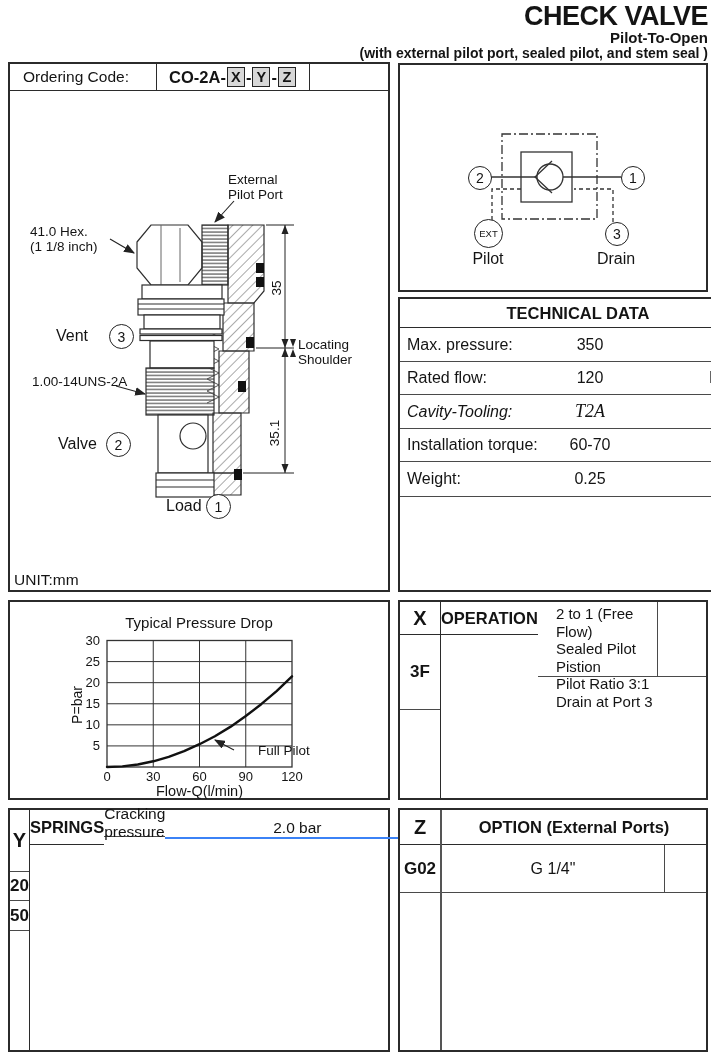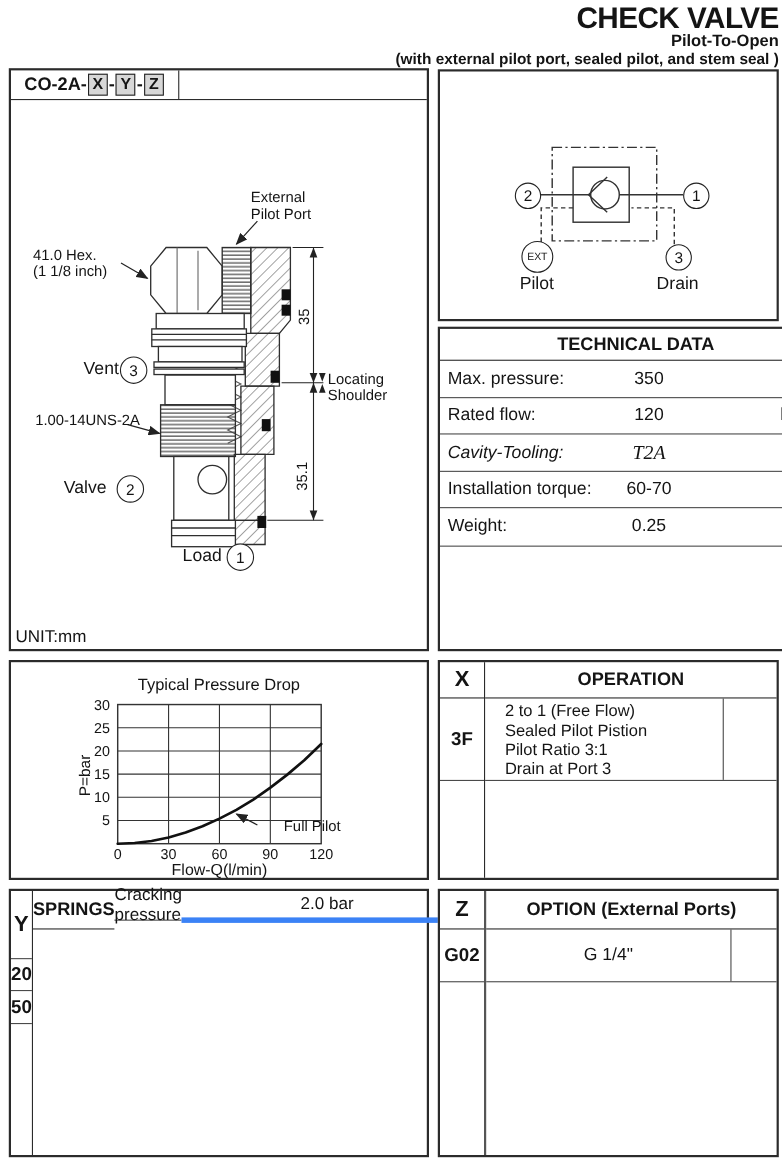--- a/index.html
+++ b/index.html
@@ -51,20 +51,21 @@
 <div id="page">
 
   <div id="title-block">
     <div id="main-title">CHECK VALVE</div>
     <div id="sub1">Pilot-To-Open</div>
     <div id="sub2">(with external pilot port, sealed pilot, and stem seal )</div>
   </div>
 
   <div class="box" style="left:8px;top:62px;width:382px;height:530px;">
     <div class="ord-row">
+      <div class="ord-label">Ordering Code:</div>
       <div class="ord-code">
         <span>CO-2A-</span>
           <span class="codebox">X</span>
           <span>-</span>
           <span class="codebox">Y</span>
           <span>-</span>
           <span class="codebox">Z</span>
       </div>
       <div style="flex:1;"></div>
     </div>
@@ -144,21 +145,21 @@
           <line x1="224" y1="110" x2="205" y2="131" marker-end="url(#ah)"></line>
           <line x1="100" y1="148" x2="124" y2="162" marker-end="url(#ah)"></line>
           <line x1="106" y1="295" x2="135" y2="303" marker-end="url(#ah)"></line>
         </g>
       </svg>
 
       <div class="dlabel ml" style="left:218px;top:82px;width:76px;">External
 Pilot Port</div>
       <div class="dlabel ml" style="left:20px;top:134px;width:92px;">41.0 Hex.
 (1 1/8 inch)</div>
-      <div class="dname" style="left:46px;top:236px;margin-left:20px;">Vent</div>
+      <div class="dname" style="left:46px;top:236px;">Vent</div>
       <div class="circ" style="left:99px;top:233px;width:23px;height:23px;">3</div>
       <div class="dlabel" style="left:22px;top:284px;">1.00-14UNS-2A</div>
       <div class="dname" style="left:48px;top:344px;">Valve</div>
       <div class="circ" style="left:96px;top:341px;width:23px;height:23px;">2</div>
       <div class="dname" style="left:156px;top:406px;">Load</div>
       <div class="circ" style="left:196px;top:403px;width:23px;height:23px;">1</div>
       <div class="dlabel ml" style="left:288px;top:247px;width:64px;">Locating
 Shoulder</div>
       <div class="abs rot" style="left:251px;top:190px;width:30px;height:14px;">35</div>
       <div class="abs rot" style="left:249px;top:335px;width:30px;height:14px;">35.1</div>
@@ -257,21 +258,21 @@
         <span class="ytick" style="top: 30.5px;">30</span>
       </div>
   </div>
 
   <div class="box" style="left:398px;top:600px;width:310px;height:200px;">
     <div style="display:flex;height:100%;">
       <div style="width:40px;border-right:1.5px solid #2b2b2b;display:flex;flex-direction:column;">
         <div class="colhead" style="height:33px;border-bottom:1.5px solid #2b2b2b;box-sizing:border-box;">X</div>
         <div style="height:75px;border-bottom:1px solid #4a4a4a;display:flex;align-items:center;justify-content:center;font-weight:bold;font-size:17px;box-sizing:border-box;">3F</div>
       </div>
-      <div style="flex:1;display:flex;flex-direction:column;">
+      <div style="flex:1;display:flex;flex-direction:row;">
         <div class="tbl-title" style="height:33px;border-bottom:1.5px solid #2b2b2b;box-sizing:border-box;">OPERATION</div>
         <div style="height:75px;border-bottom:1px solid #4a4a4a;display:flex;box-sizing:border-box;">
           <div class="ml" style="flex:1;padding:3px 0 0 18px;font-size:15px;line-height:17.5px;">2 to 1 (Free Flow)
 Sealed Pilot Pistion
 Pilot Ratio 3:1
 Drain at Port 3</div>
           <div style="width:48px;border-left:1px solid #4a4a4a;"></div>
         </div>
       </div>
     </div>
@@ -280,21 +281,21 @@
   <div class="box" style="left:8px;top:808px;width:382px;height:244px;">
     <div style="display:flex;height:100%;">
       <div style="width:35px;border-right:1.5px solid #2b2b2b;display:flex;flex-direction:column;">
         <div class="colhead" style="height:62px;border-bottom:1px solid #4a4a4a;box-sizing:border-box;">Y</div>
         <div style="height:29px;border-bottom:1px solid #4a4a4a;display:flex;align-items:center;justify-content:center;font-weight:bold;font-size:17px;box-sizing:border-box;">20</div>
         <div style="height:30px;border-bottom:1px solid #4a4a4a;display:flex;align-items:center;justify-content:center;font-weight:bold;font-size:17px;box-sizing:border-box;">50</div>
       </div>
       <div style="flex:1;display:flex;flex-direction:row;">
         <div class="tbl-title" style="height:35px;border-bottom:1.5px solid #2b2b2b;box-sizing:border-box;">SPRINGS</div>
         <div style="height:27px;border-bottom:1px solid #4a4a4a;display:flex;align-items:center;justify-content:center;font-size:15.5px;box-sizing:border-box;">Cracking pressure</div>
-        <div style="height:29px;border-bottom:5px solid #3b82f6;display:flex;box-sizing:border-box;">
+        <div style="height:29px;border-bottom:2px solid #3b82f6;display:flex;box-sizing:border-box;align-items:flex-end;">
           <div style="width:264px;display:flex;align-items:center;justify-content:center;font-size:15.5px;">2.0 bar</div>
           <div style="flex:1;border-left:1px solid #4a4a4a;"></div>
         </div>
         <div style="height:30px;border-bottom:1px solid #4a4a4a;display:flex;box-sizing:border-box;">
           <div style="width:264px;display:flex;align-items:center;justify-content:center;font-size:15.5px;">5.0 bar</div>
           <div style="flex:1;border-left:1px solid #4a4a4a;"></div>
         </div>
       </div>
     </div>
   </div>

